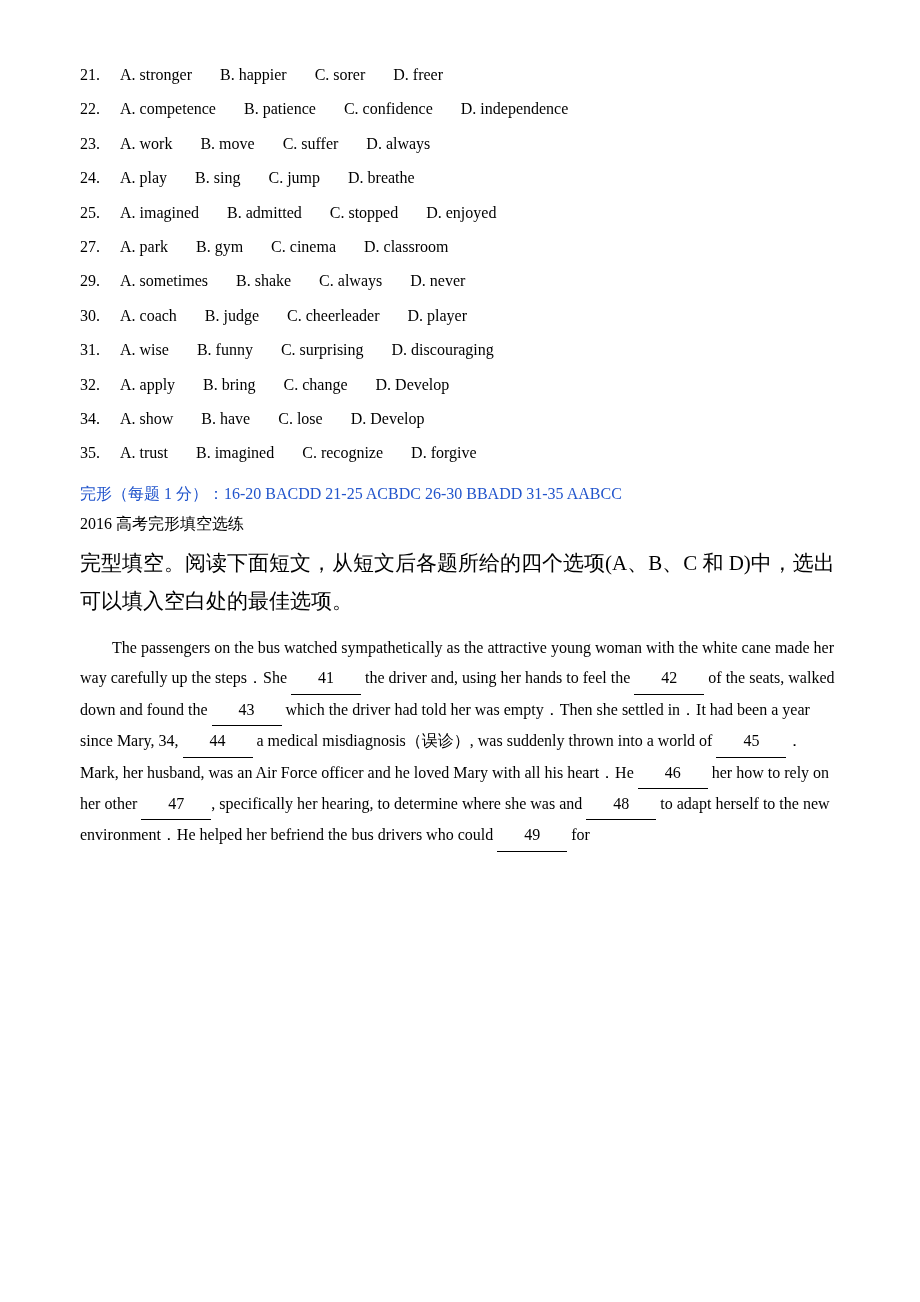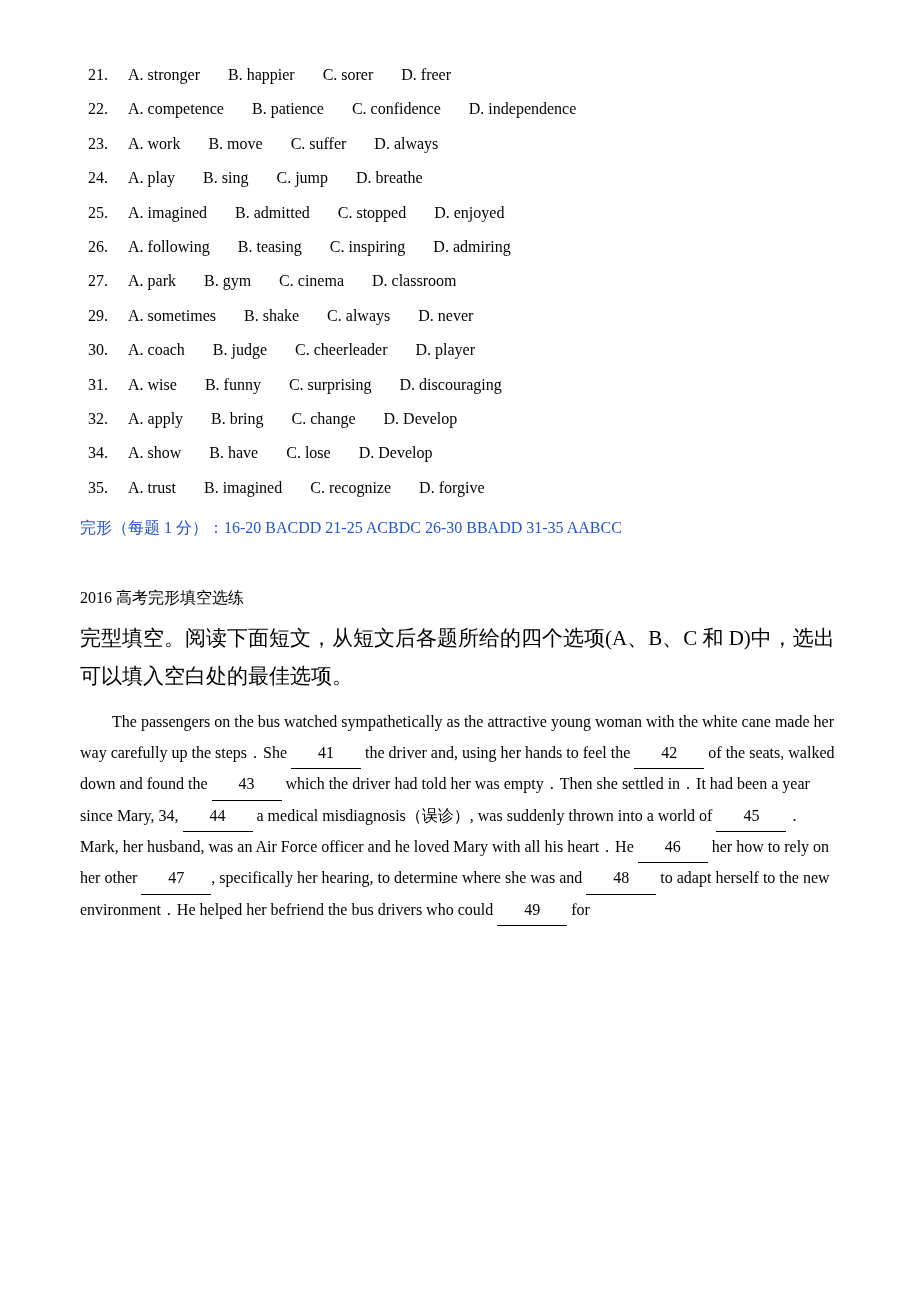--- a/index.html
+++ b/index.html
@@ -13,35 +13,33 @@
       font-size: 16px;
       color: #000;
       padding: 60px 80px;
       line-height: 1.9;
     }
     .question-row {
       display: flex;
       flex-wrap: wrap;
       align-items: flex-end;
       margin-bottom: 4px;
-      margin-left: 8px;
     }
     .q-num {
       min-width: 40px;
       font-size: 16px;
     }
     .q-option {
       margin-right: 28px;
       white-space: nowrap;
       font-size: 16px;
     }
     .answer-line {
       color: #2255cc;
       margin-top: 10px;
-      margin-bottom: 40px;
       font-size: 16px;
     }
     .section-title {
       font-size: 16px;
       margin-bottom: 6px;
     }
     .section-instruction {
       font-size: 21px;
       margin-bottom: 12px;
       line-height: 1.8;
@@ -98,27 +96,20 @@
   </div>
 
   <div class="question-row">
     <span class="q-num">25.</span>
     <span class="q-option">A. imagined</span>
     <span class="q-option">B. admitted</span>
     <span class="q-option">C. stopped</span>
     <span class="q-option">D. enjoyed</span>
   </div>
 
-  <div class="question-row">
-    <span class="q-num">26.</span>
-    <span class="q-option">A. following</span>
-    <span class="q-option">B. teasing</span>
-    <span class="q-option">C. inspiring</span>
-    <span class="q-option">D. admiring</span>
-  </div>
 
   <div class="question-row">
     <span class="q-num">27.</span>
     <span class="q-option">A. park</span>
     <span class="q-option">B. gym</span>
     <span class="q-option">C. cinema</span>
     <span class="q-option">D. classroom</span>
   </div>
 
 

